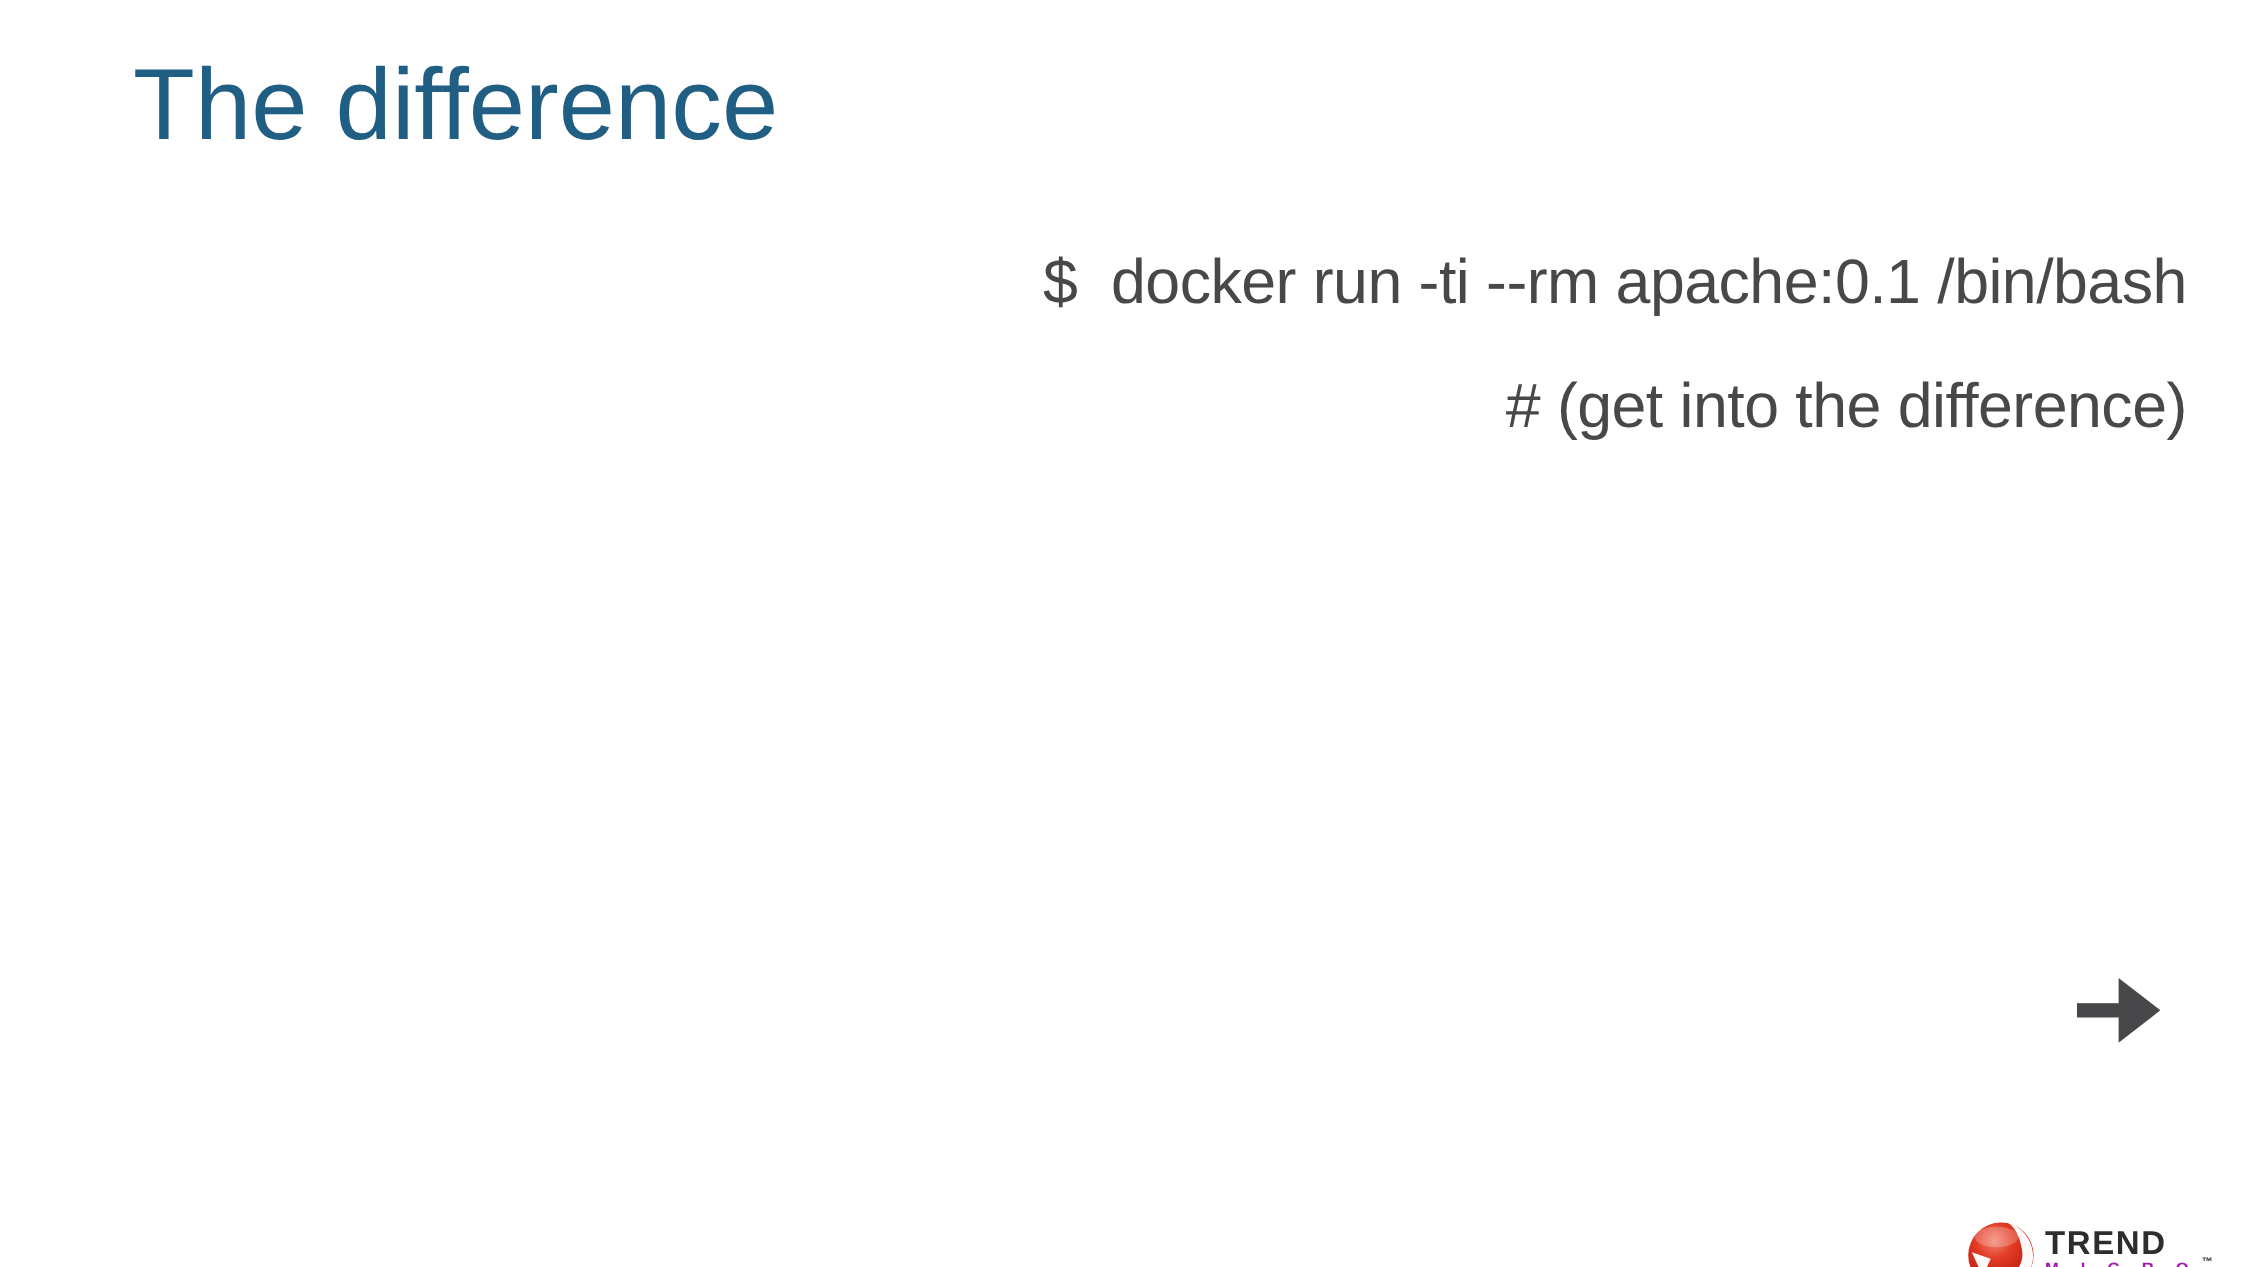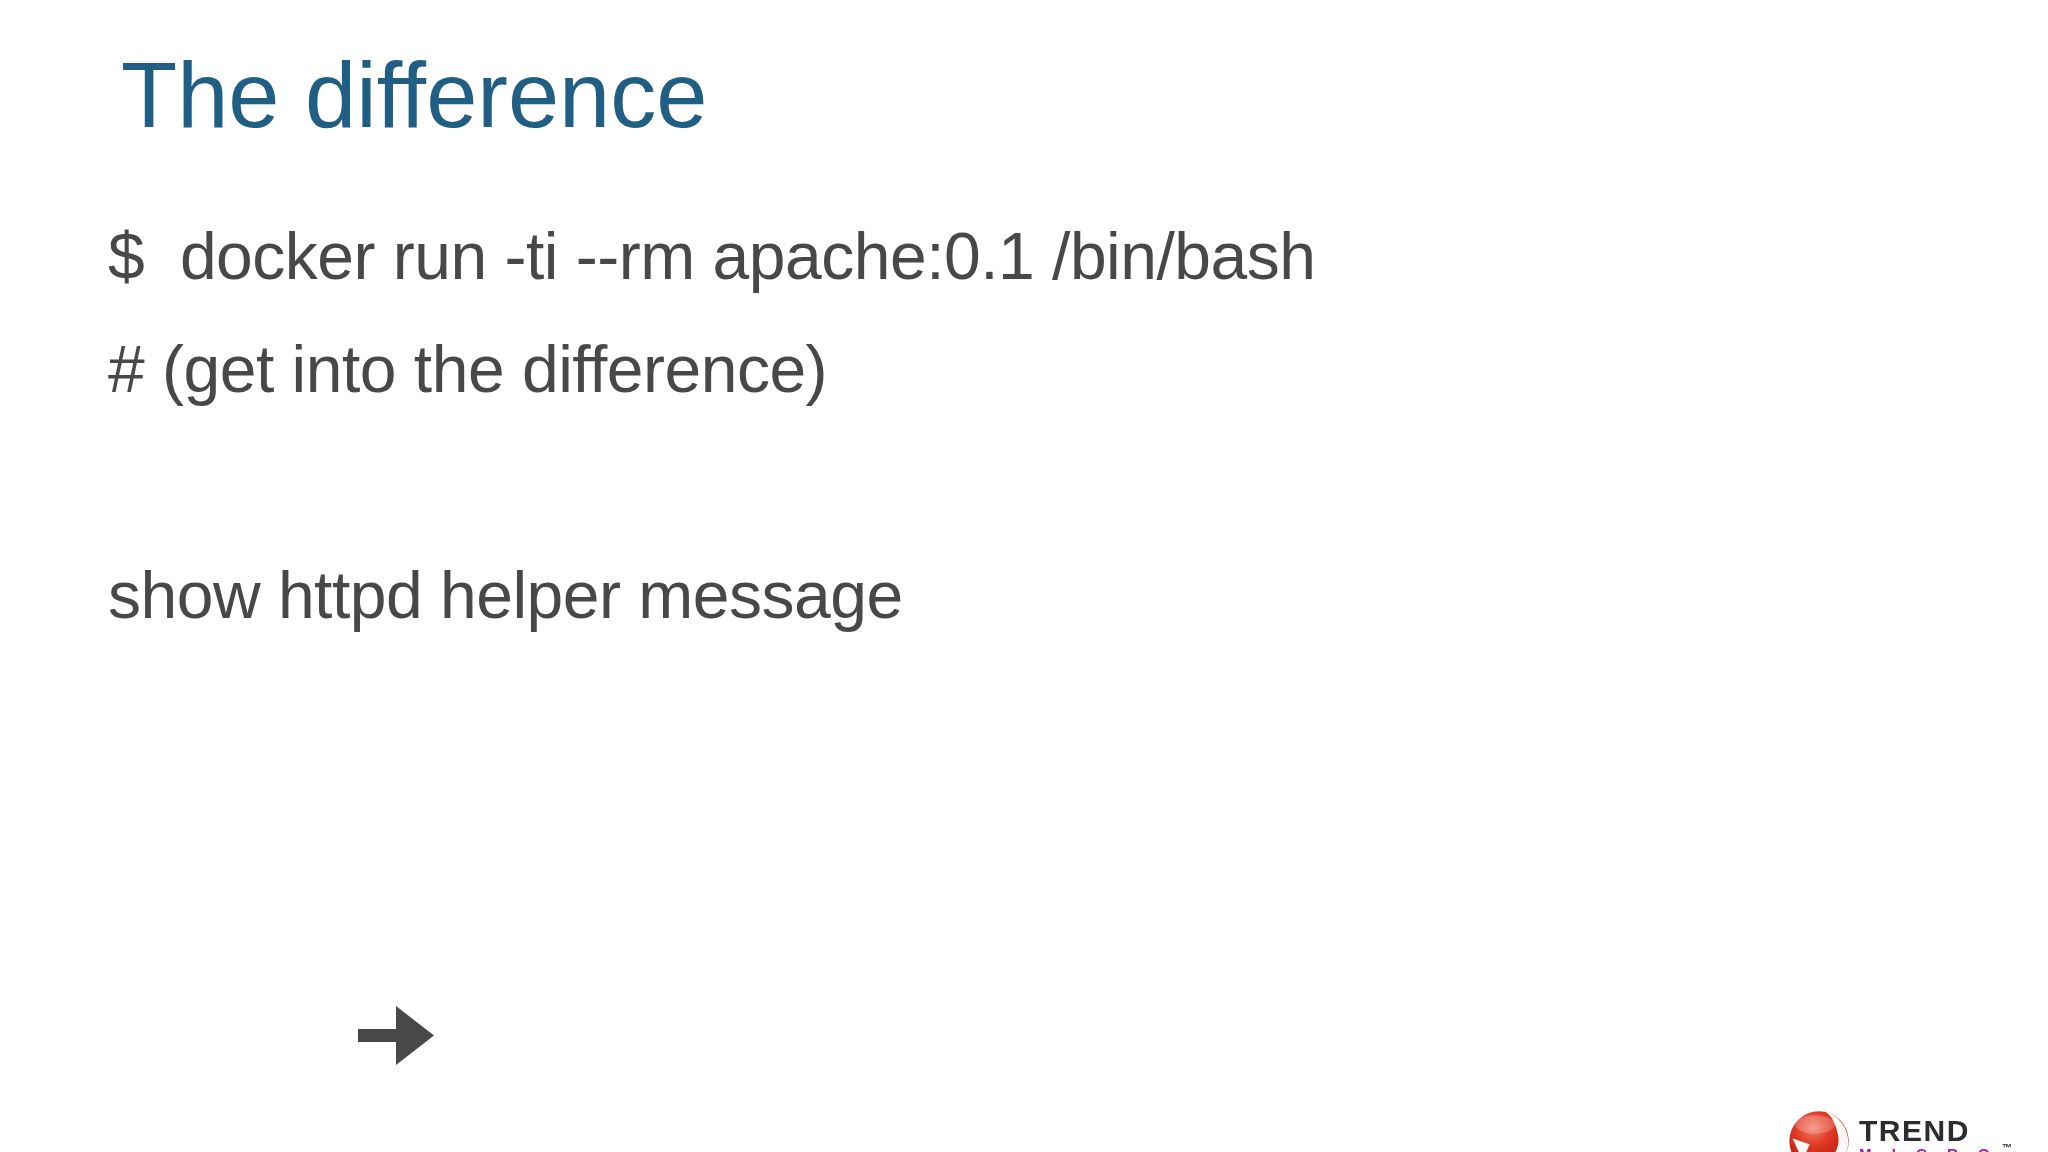--- a/index.html
+++ b/index.html
@@ -14,22 +14,22 @@
   .slide-title {
     position: absolute; left: 121px; top: 45px;
     font-size: 92px; line-height: 1.1; font-weight: 400;
     color: #215e84; letter-spacing: 0px; white-space: pre;
   }
   .body-block {
     position: absolute; left: 108px; top: 200px; width: 1880px;
   }
   .body-line {
     height: 113px; line-height: 113px;
-    font-size: 66px; letter-spacing: -0.5px;
-    color: #48484a; white-space: pre;
+    font-size: 57px; letter-spacing: -0.5px;
+    color: #48484a; white-space: pre; text-align: right;
   }
   .arrow-icon {
     display: inline-block; vertical-align: -8px; margin-right: 24px;
   }
   .logo {
     position: absolute; left: 1786px; top: 1104px;
     display: flex; align-items: flex-start; justify-content: space-between;
   }
   .logo-ball { width: 66px; height: 74px; margin-top: 4px; }
   .logo-text { margin-left: 7px; margin-top: 14px; position: relative; }
@@ -50,21 +50,20 @@
 <body>
 
 <div class="slide">
 
   <div class="slide-title">The difference</div>
 
   <div class="body-block">
     <div class="body-line">$  docker run -ti --rm apache:0.1 /bin/bash</div>
     <div class="body-line"># (get into the difference)</div>
     <div class="body-line"></div>
-    <div class="body-line">show httpd helper message</div>
     <div class="body-line"></div>
     <div class="body-line">
       <span class="arrow-icon">
         <svg width="76" height="70" viewBox="0 0 76 70">
           <rect x="0" y="29" width="44" height="13" fill="#48484a"></rect>
           <polygon points="38,6 76,35.5 38,65" fill="#48484a"></polygon>
         </svg>
       </span>
       
     </div>

